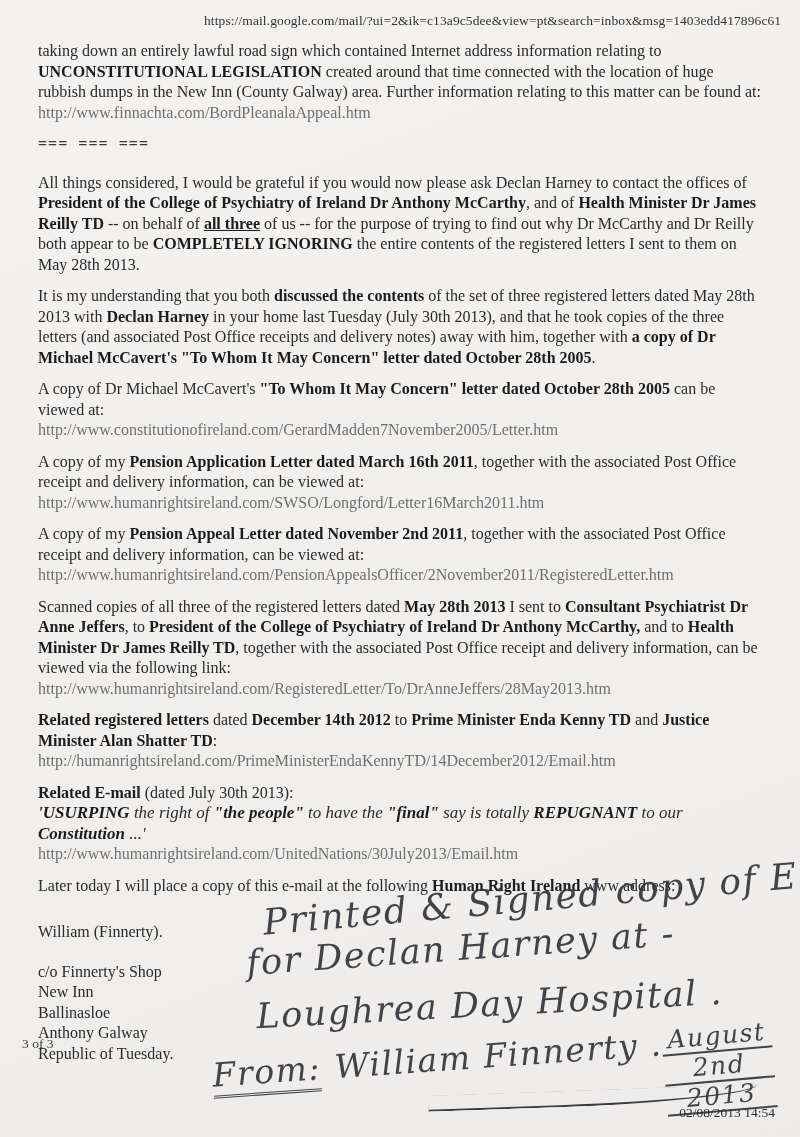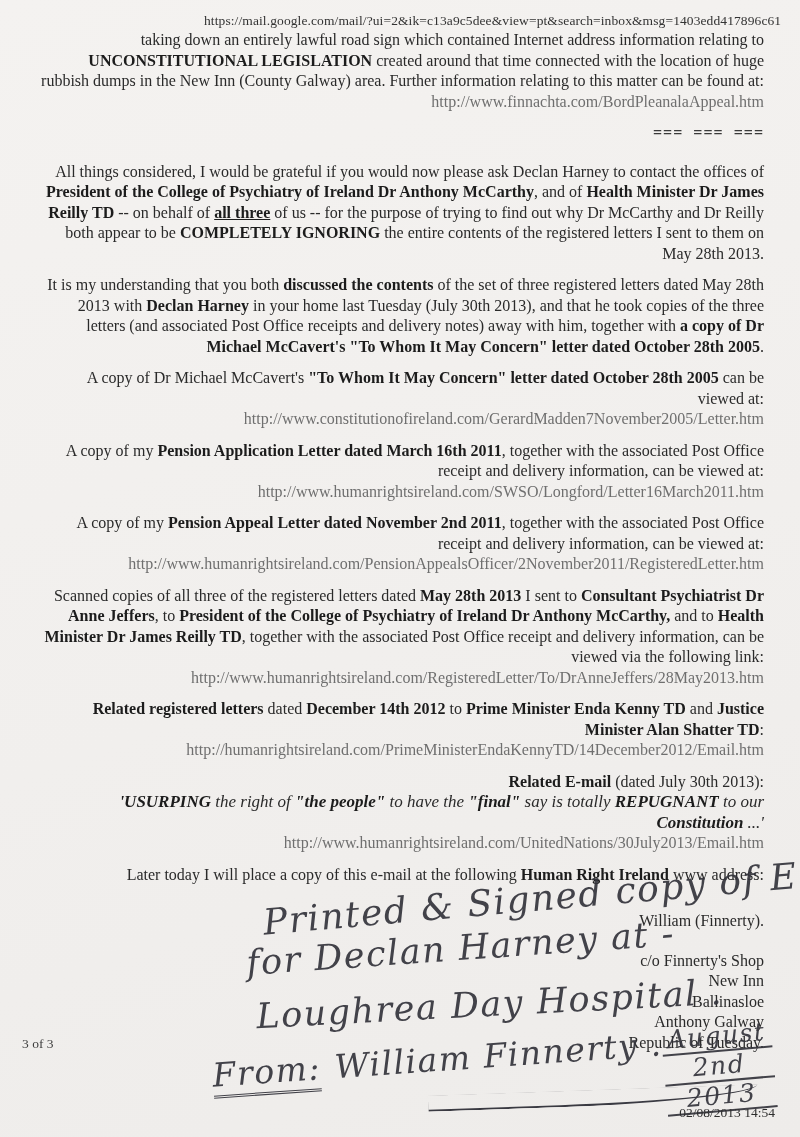--- a/index.html
+++ b/index.html
@@ -11,22 +11,22 @@
     font-family:"Liberation Serif","DejaVu Serif",serif;
     color:#2a2a2a;
     overflow:hidden;
   }
   .header-url{
     position:absolute;top:13px;left:204px;
     font-size:13.5px;color:#333;letter-spacing:0.1px;
     white-space:nowrap;
   }
   .body-text{
-    position:absolute;top:30px;left:38px;width:726px;
-    font-size:16px;line-height:20.5px;text-align:right;
+    position:absolute;top:41px;left:38px;width:726px;
+    font-size:16px;line-height:20.5px;
   }
   .para{margin:0 0 11px 0;}
   .para .b{font-weight:bold;color:#1c1c1c;}
   .para .i{font-style:italic;}
   .para .u{text-decoration:underline;}
   .para .link{color:#6f6f6f;}
   .para .quote{font-size:17px;}
   .sep{margin:3px 0 18px 0;font-weight:bold;white-space:pre;letter-spacing:1px;color:#3a3a3a;}
   .signature-para{margin:26px 0 19px 0;}
   .address-block{margin:0;}

